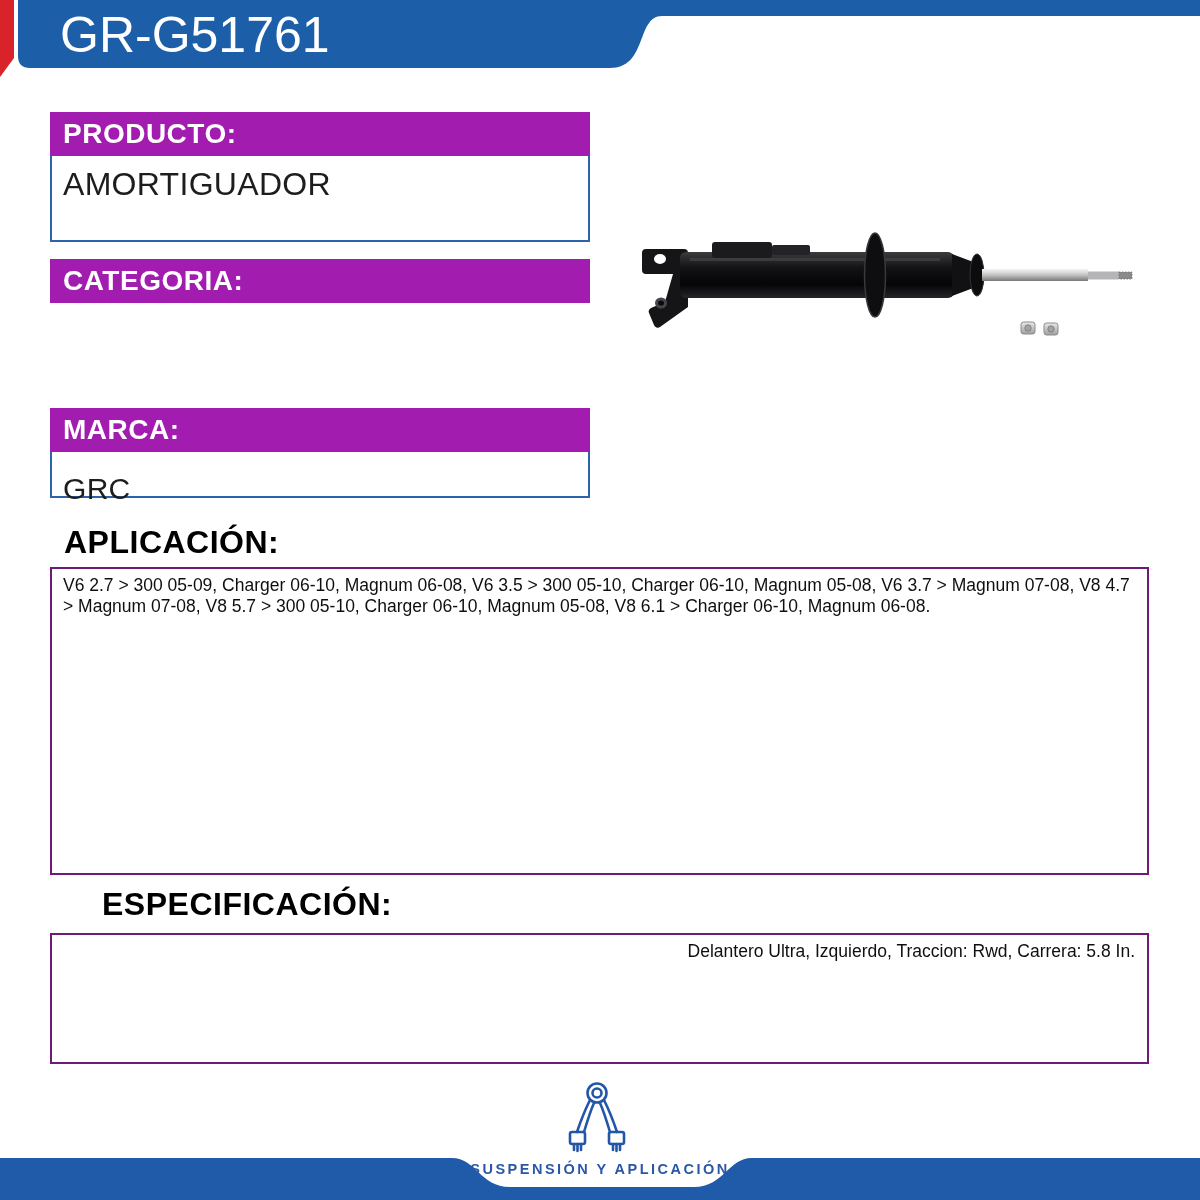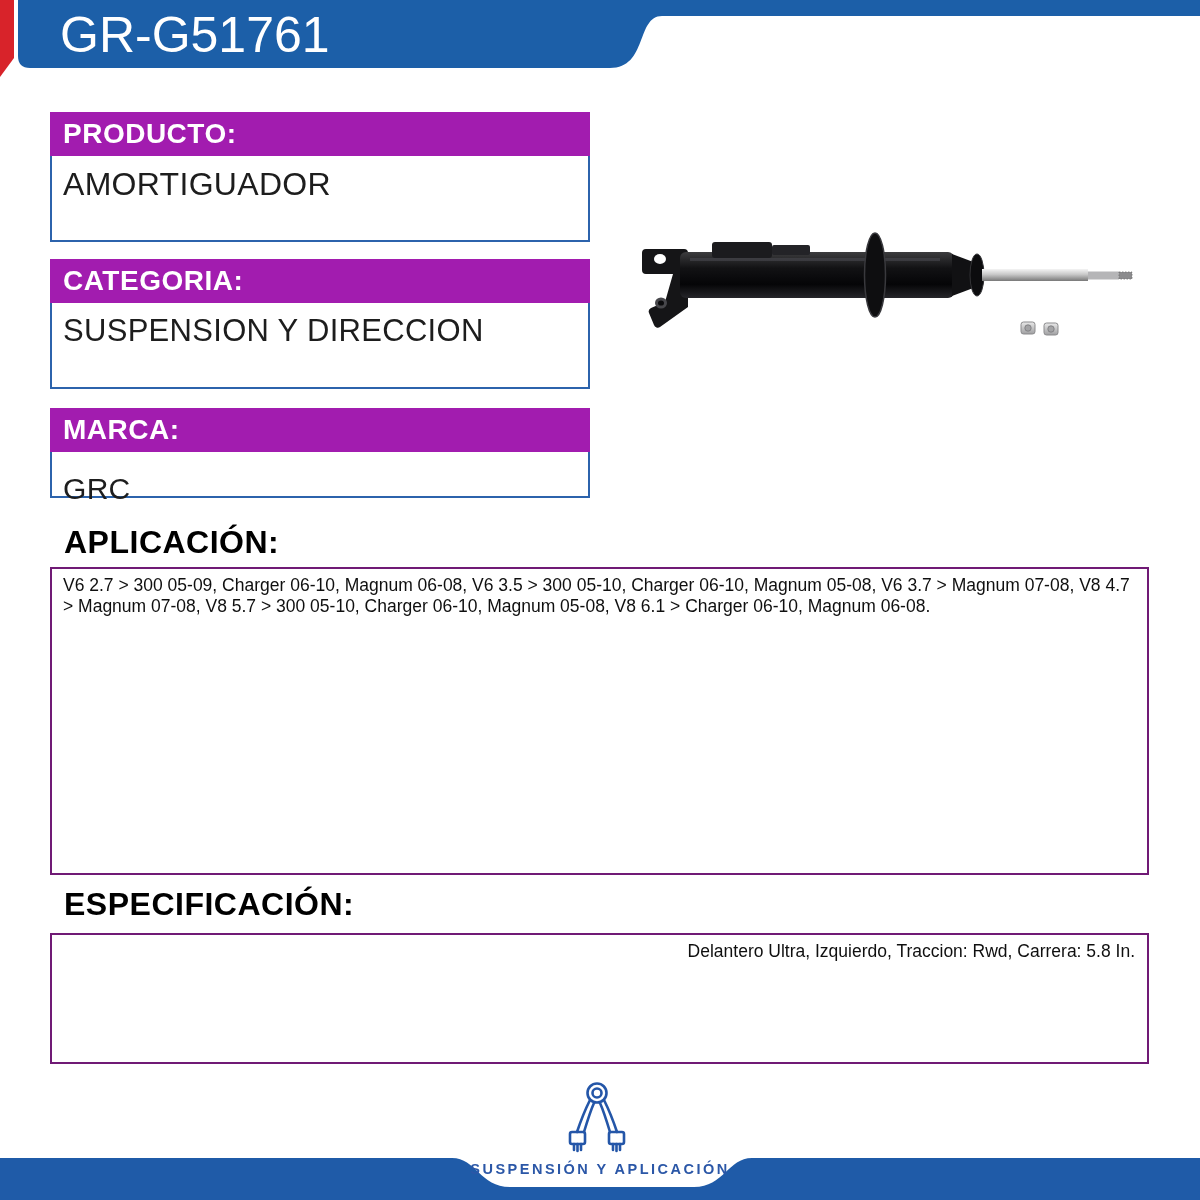--- a/index.html
+++ b/index.html
@@ -30,21 +30,21 @@
   .f-categoria{top:259px;}
   .f-categoria .box{height:86px;font-size:31px;}
   .f-marca{top:408px;}
   .f-marca .box{height:46px;font-size:30px;padding-top:20px;}
   
   .section-title{
     position:absolute;left:64px;
     color:#000000;font-weight:700;font-size:32px;letter-spacing:.5px;
   }
   .t-aplicacion{top:524px;}
-  .t-especificacion{top:886px;}
+  .t-especificacion{top:886px;margin-left:38px;}
   .section-box{
     position:absolute;left:50px;width:1099px;box-sizing:border-box;
     border:2px solid #701a75;background:#ffffff;
     font-size:17.5px;line-height:21px;color:#0f0f0f;
     padding:6px 12px 0 11px;
   }
   .b-aplicacion{top:567px;height:308px;}
   .b-especificacion{top:933px;height:131px;text-align:right;}
   
   .product-svg{position:absolute;left:630px;top:225px;}
@@ -65,21 +65,20 @@
 </svg>
 <div class="hdr-title">GR-G51761</div>
 
 <div class="field f-producto">
   <div class="bar">PRODUCTO:</div>
   <div class="box">AMORTIGUADOR</div>
 </div>
 
 <div class="field f-categoria">
   <div class="bar">CATEGORIA:</div>
-  <div class="box">SUSPENSION Y DIRECCION</div>
 </div>
 
 <div class="field f-marca">
   <div class="bar">MARCA:</div>
   <div class="box">GRC</div>
 </div>
 
 <svg class="product-svg" width="510" height="135" viewBox="0 0 510 135">
   <defs>
     <linearGradient id="bodyGrad" x1="0" y1="0" x2="0" y2="1">

